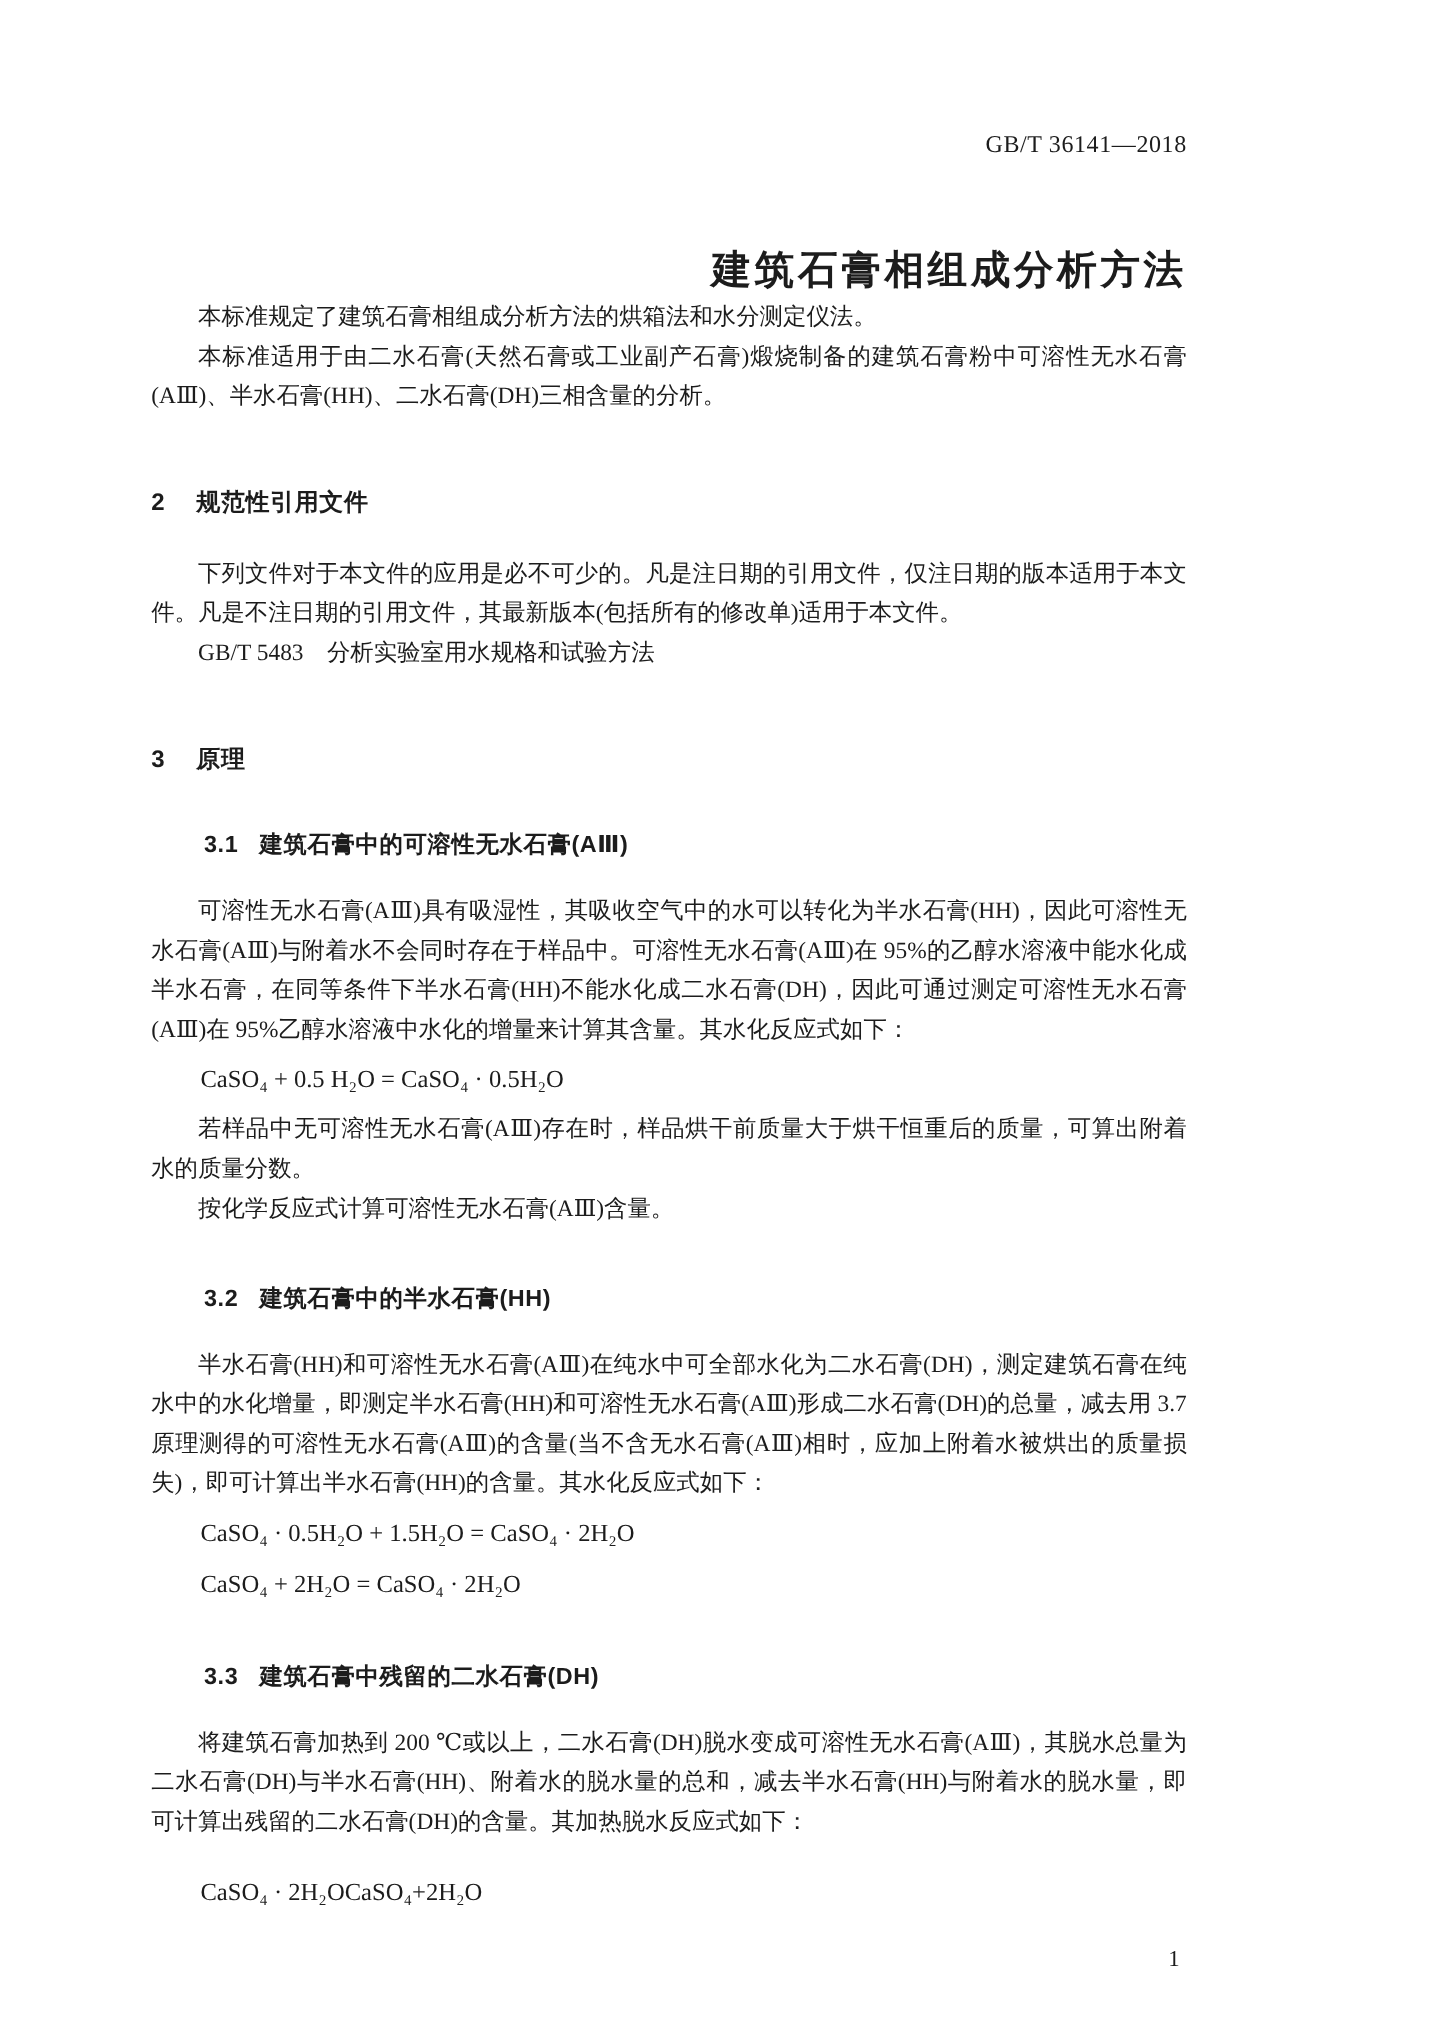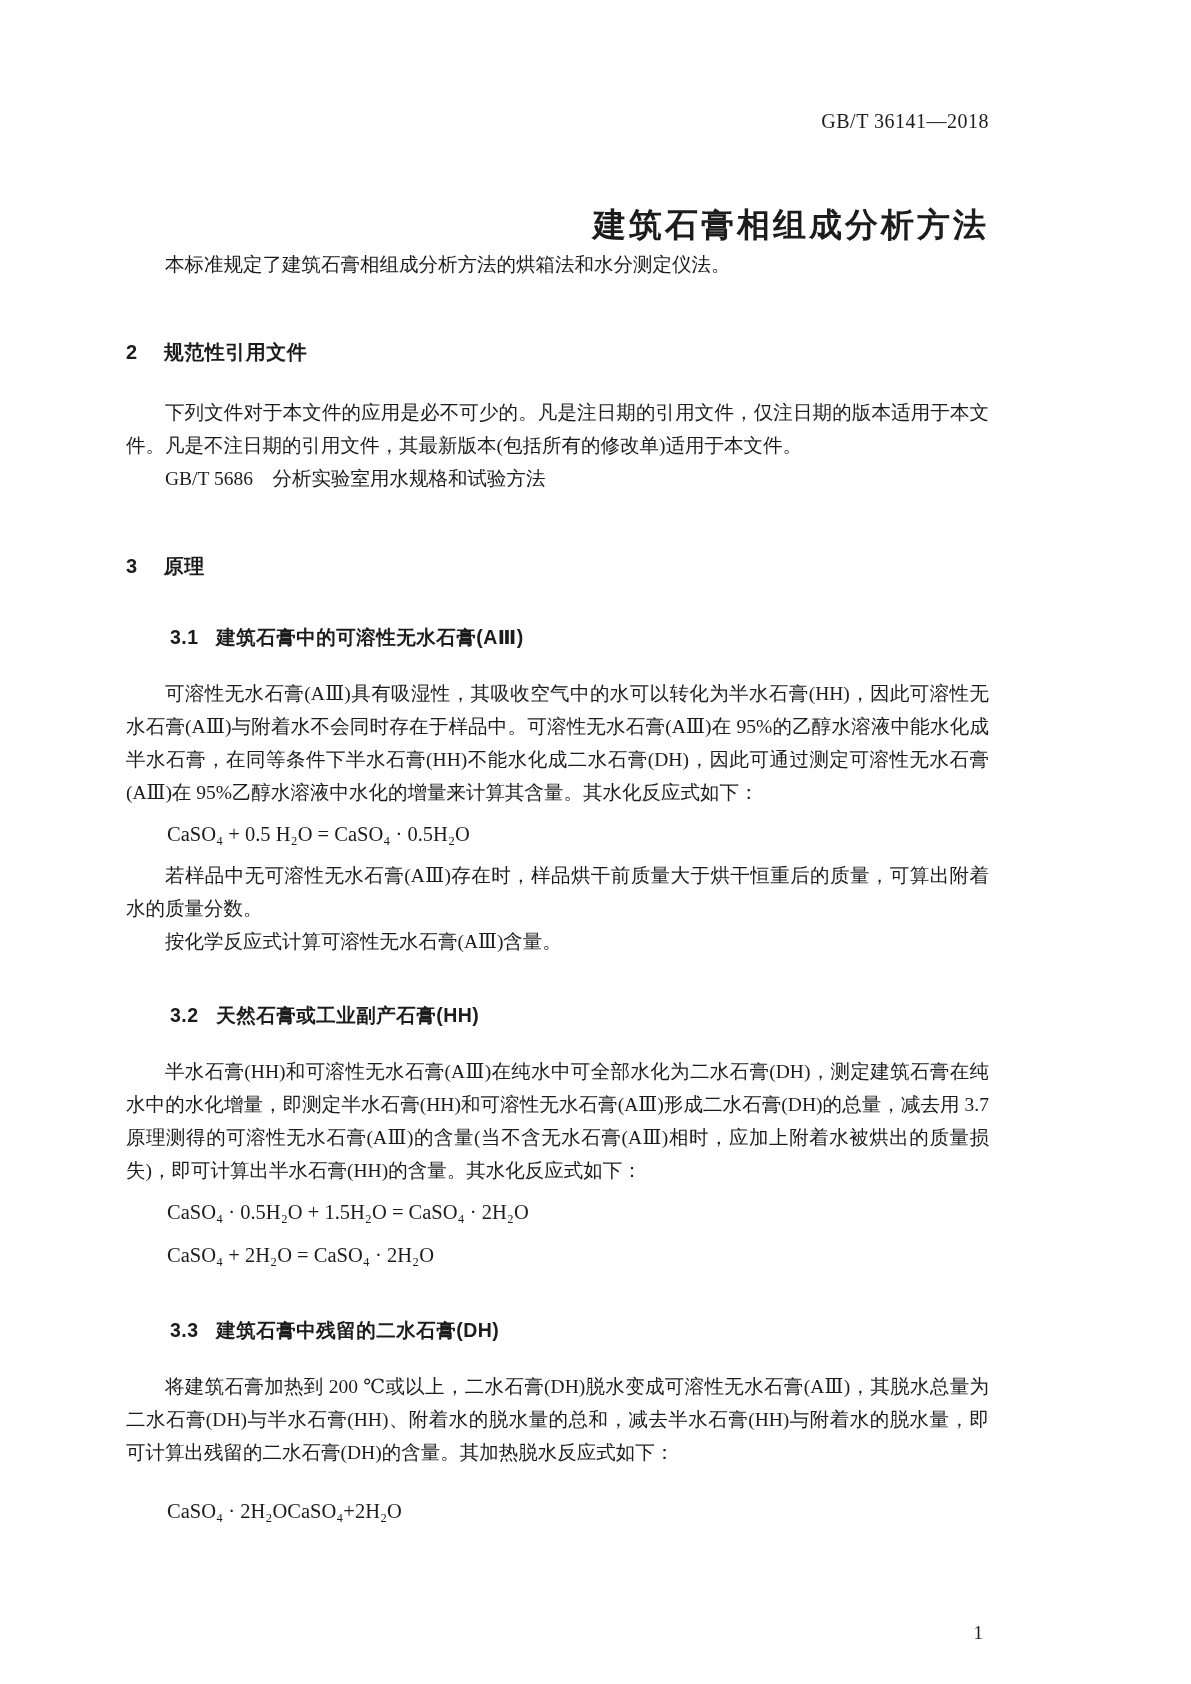--- a/index.html
+++ b/index.html
@@ -75,41 +75,42 @@
 </head>
 <body>
 
 <div class="page">
 
   <div class="doc-number">GB/T 36141—2018</div>
 
   <h1 class="doc-title">建筑石膏相组成分析方法</h1>
 
   <p class="body">本标准规定了建筑石膏相组成分析方法的烘箱法和水分测定仪法。</p>
+  <p class="body">本标准适用于由二水石膏(天然石膏或工业副产石膏)煅烧制备的建筑石膏粉中可溶性无水石膏(AⅢ)、半水石膏(HH)、二水石膏(DH)三相含量的分析。</p>
 
   <h2 class="sec">
     <span class="num">2</span><span>规范性引用文件</span>
   </h2>
   <p class="body">下列文件对于本文件的应用是必不可少的。凡是注日期的引用文件，仅注日期的版本适用于本文件。凡是不注日期的引用文件，其最新版本(包括所有的修改单)适用于本文件。</p>
-  <p class="body">GB/T 5686　分析实验室用水规格和试验方法</p>
+  <p class="body">GB/T 5483　分析实验室用水规格和试验方法</p>
 
   <h2 class="sec">
     <span class="num">3</span><span>原理</span>
   </h2>
 
   <h3 class="sub">
     <span class="num">3.1</span><span>建筑石膏中的可溶性无水石膏(AⅢ)</span>
   </h3>
   <p class="body">可溶性无水石膏(AⅢ)具有吸湿性，其吸收空气中的水可以转化为半水石膏(HH)，因此可溶性无水石膏(AⅢ)与附着水不会同时存在于样品中。可溶性无水石膏(AⅢ)在 95%的乙醇水溶液中能水化成半水石膏，在同等条件下半水石膏(HH)不能水化成二水石膏(DH)，因此可通过测定可溶性无水石膏(AⅢ)在 95%乙醇水溶液中水化的增量来计算其含量。其水化反应式如下：</p>
   <div class="eq">CaSO₄ + 0.5 H₂O = CaSO₄ · 0.5H₂O</div>
   <p class="body">若样品中无可溶性无水石膏(AⅢ)存在时，样品烘干前质量大于烘干恒重后的质量，可算出附着水的质量分数。</p>
   <p class="body">按化学反应式计算可溶性无水石膏(AⅢ)含量。</p>
 
   <h3 class="sub">
-    <span class="num">3.2</span><span>天然石膏或工业副产石膏(HH)</span>
+    <span class="num">3.2</span><span>建筑石膏中的半水石膏(HH)</span>
   </h3>
   <p class="body">半水石膏(HH)和可溶性无水石膏(AⅢ)在纯水中可全部水化为二水石膏(DH)，测定建筑石膏在纯水中的水化增量，即测定半水石膏(HH)和可溶性无水石膏(AⅢ)形成二水石膏(DH)的总量，减去用 3.7 原理测得的可溶性无水石膏(AⅢ)的含量(当不含无水石膏(AⅢ)相时，应加上附着水被烘出的质量损失)，即可计算出半水石膏(HH)的含量。其水化反应式如下：</p>
   <div class="eq">CaSO₄ · 0.5H₂O + 1.5H₂O = CaSO₄ · 2H₂O</div>
   <div class="eq">CaSO₄ + 2H₂O = CaSO₄ · 2H₂O</div>
 
   <h3 class="sub">
     <span class="num">3.3</span><span>建筑石膏中残留的二水石膏(DH)</span>
   </h3>
   <p class="body">将建筑石膏加热到 200 ℃或以上，二水石膏(DH)脱水变成可溶性无水石膏(AⅢ)，其脱水总量为二水石膏(DH)与半水石膏(HH)、附着水的脱水量的总和，减去半水石膏(HH)与附着水的脱水量，即可计算出残留的二水石膏(DH)的含量。其加热脱水反应式如下：</p>
   <div class="eq eq-final">

